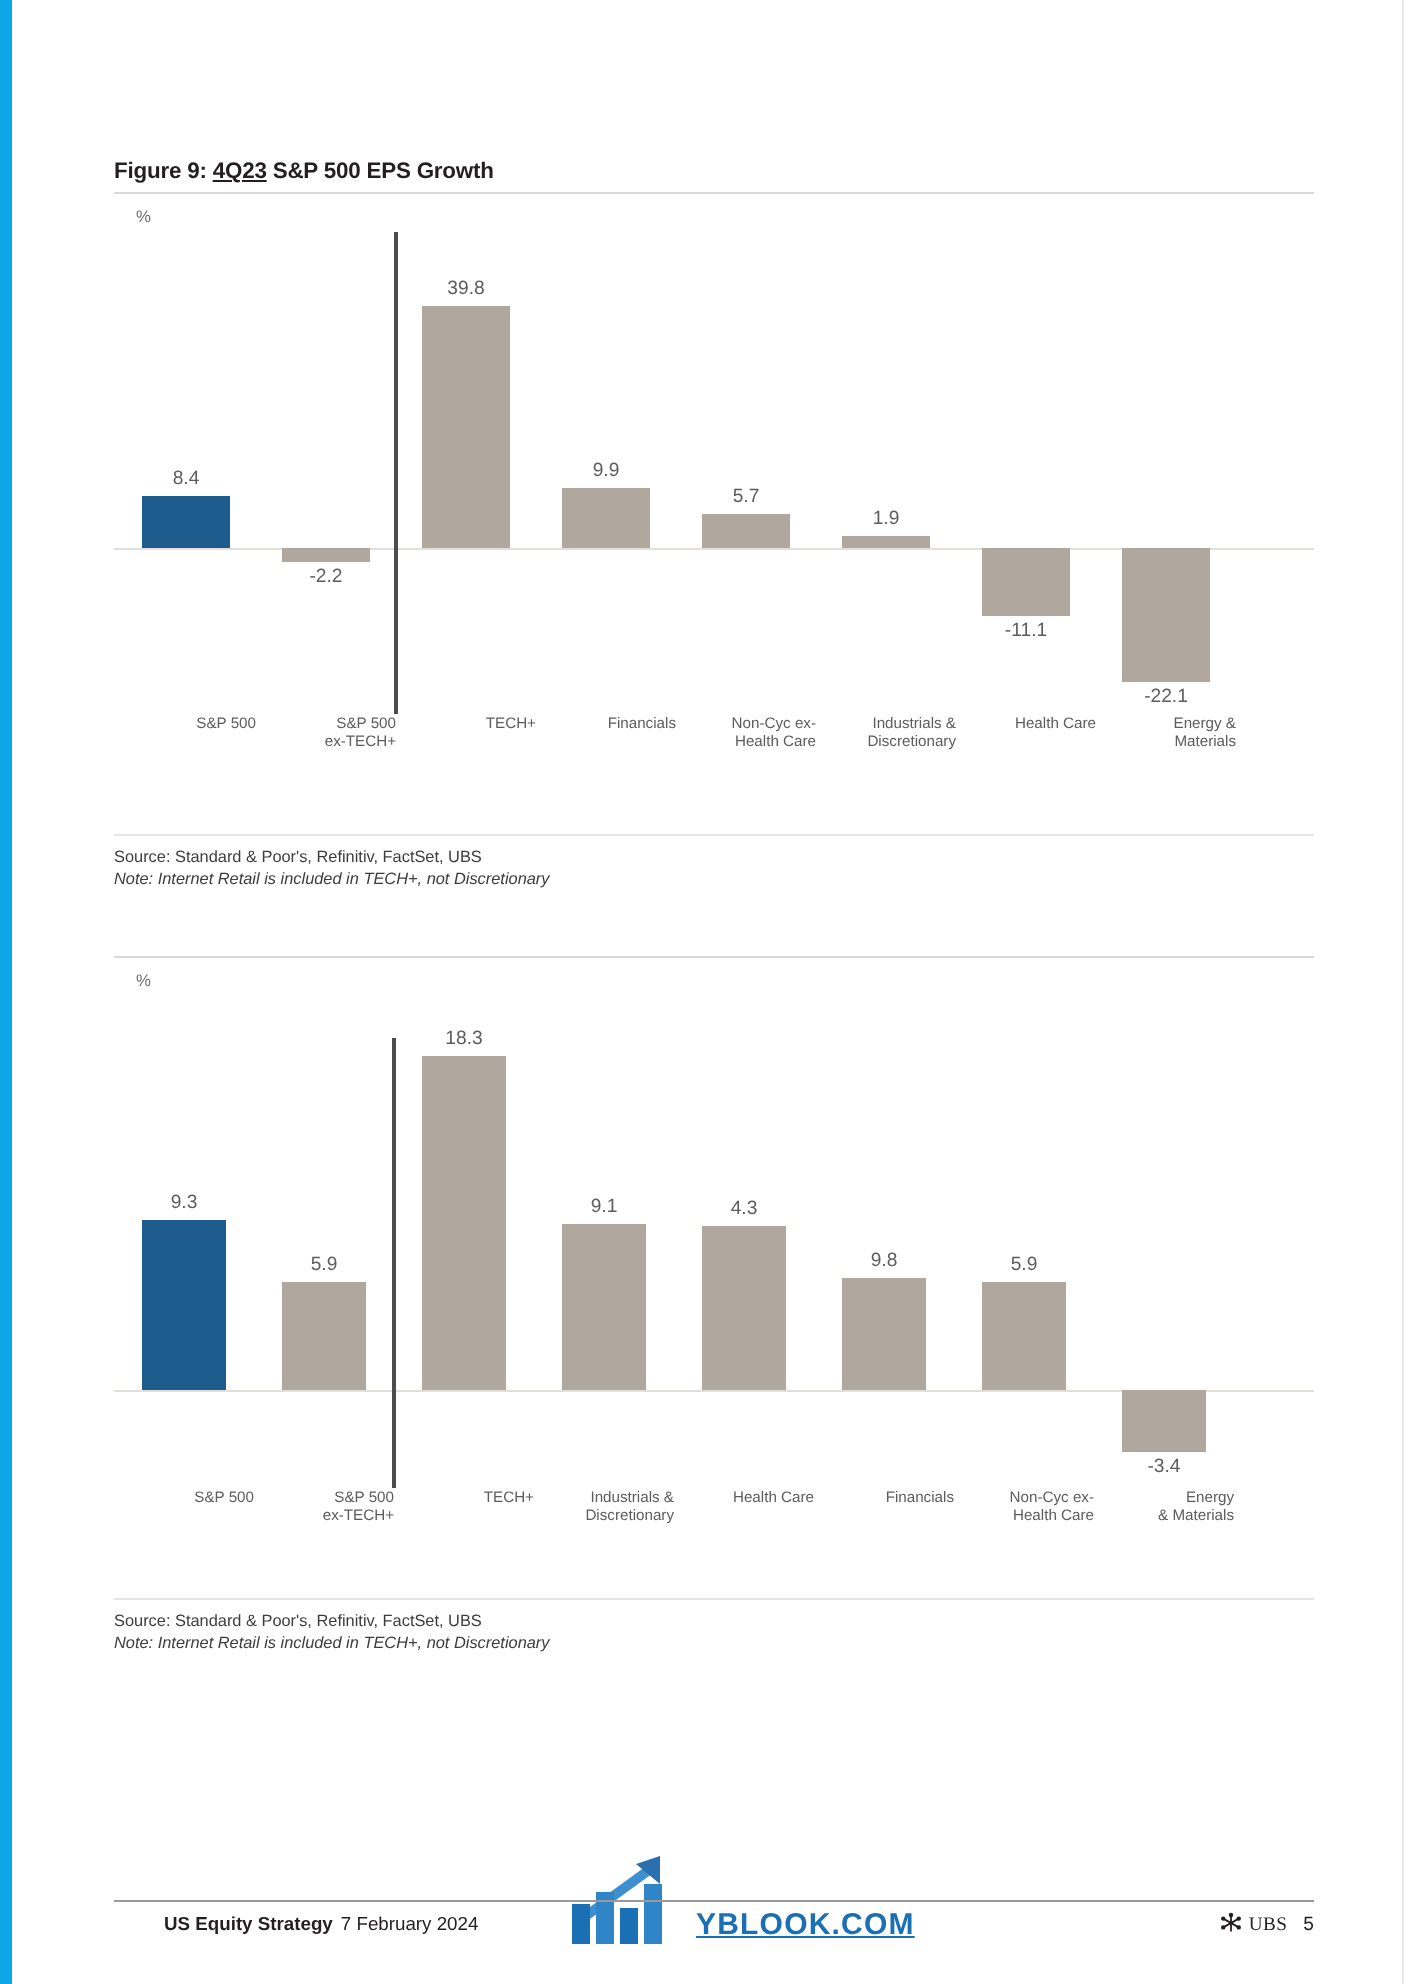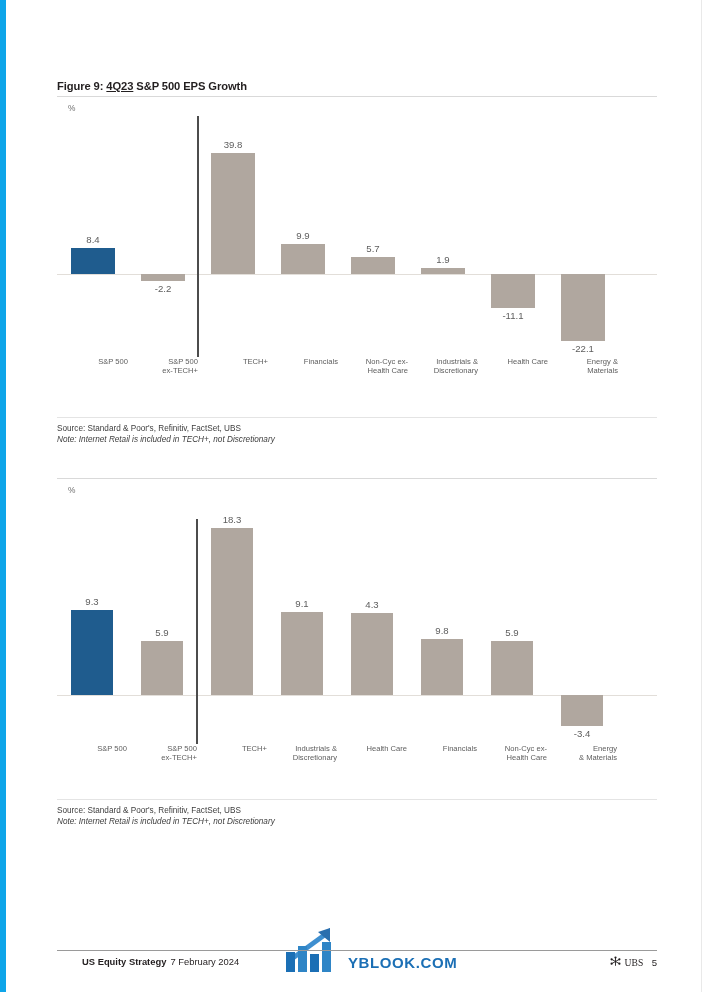--- a/index.html
+++ b/index.html
@@ -161,20 +161,21 @@
     position: absolute;
     left: 64px;
     top: 30px;
     font-family: "Liberation Sans", sans-serif;
     font-size: 15px;
     font-weight: bold;
     color: #1b6fb5;
     letter-spacing: 0.6px;
     line-height: 17px;
     white-space: nowrap;
+    text-decoration: underline;
   }
   .wm-mark { position: absolute; left: 0; top: 2px; }
 </style>
 </head>
 <body>
 
 <div id="page">
 
   <div class="figure" id="figure9" style="top:80px;">
     <div class="fig-title">

